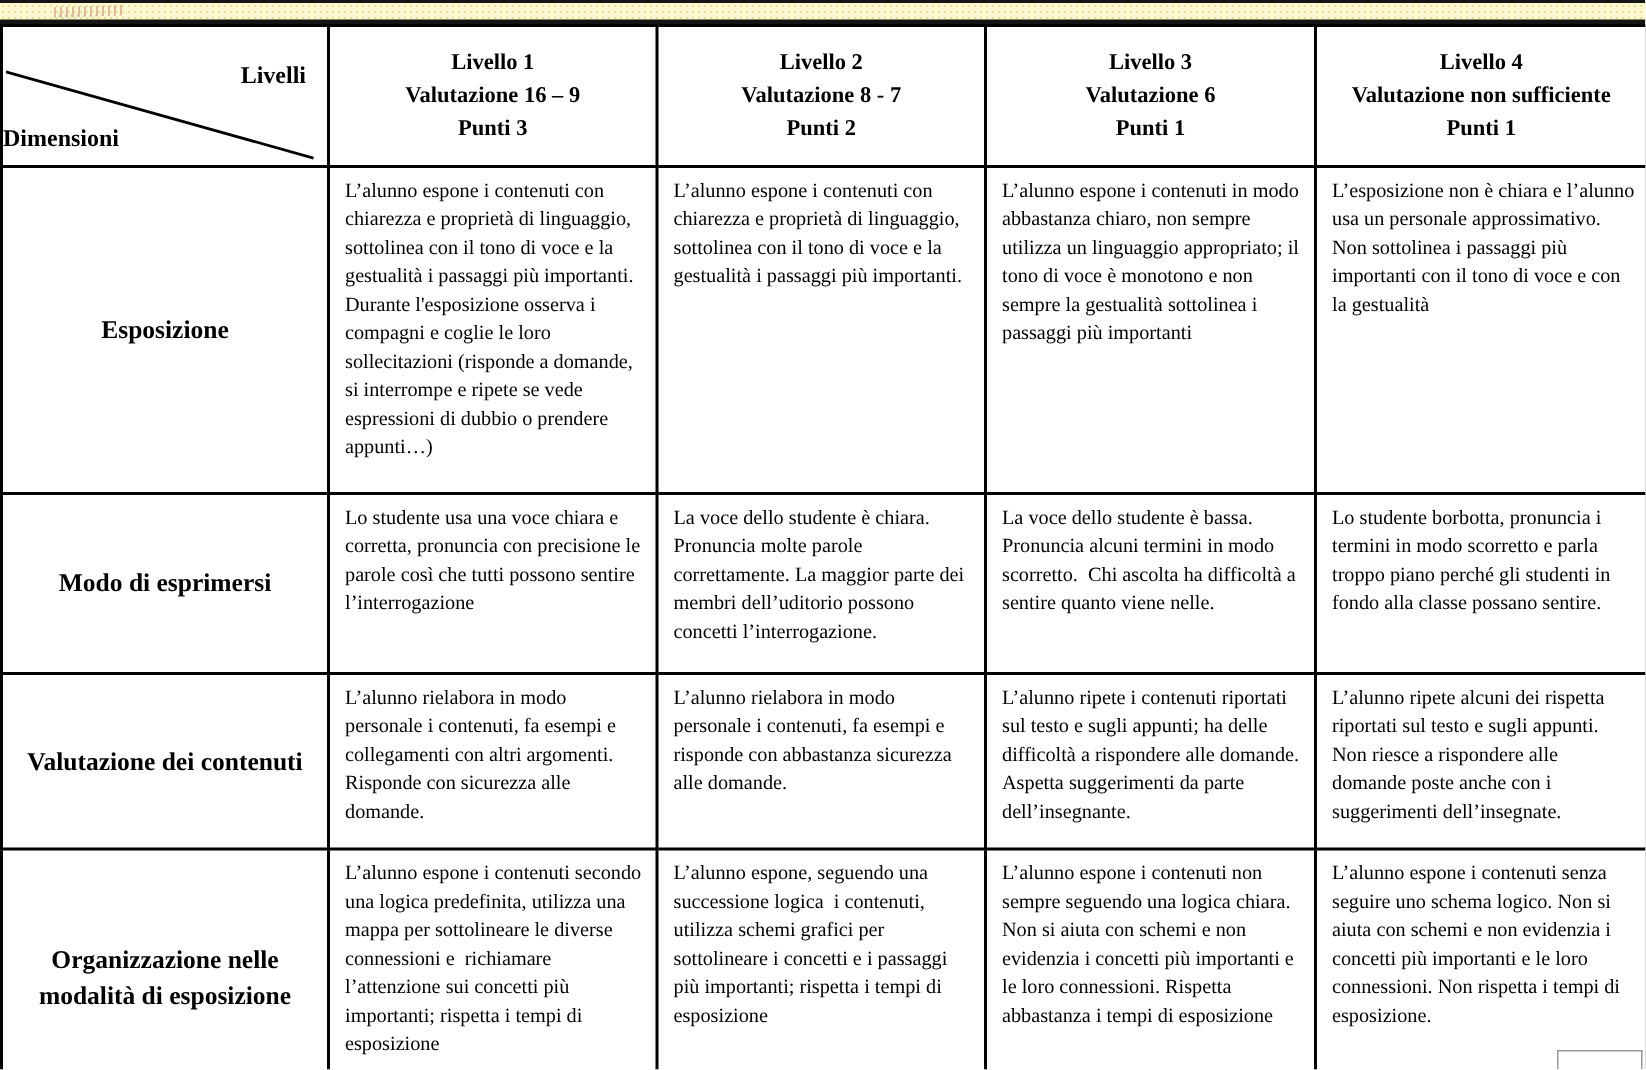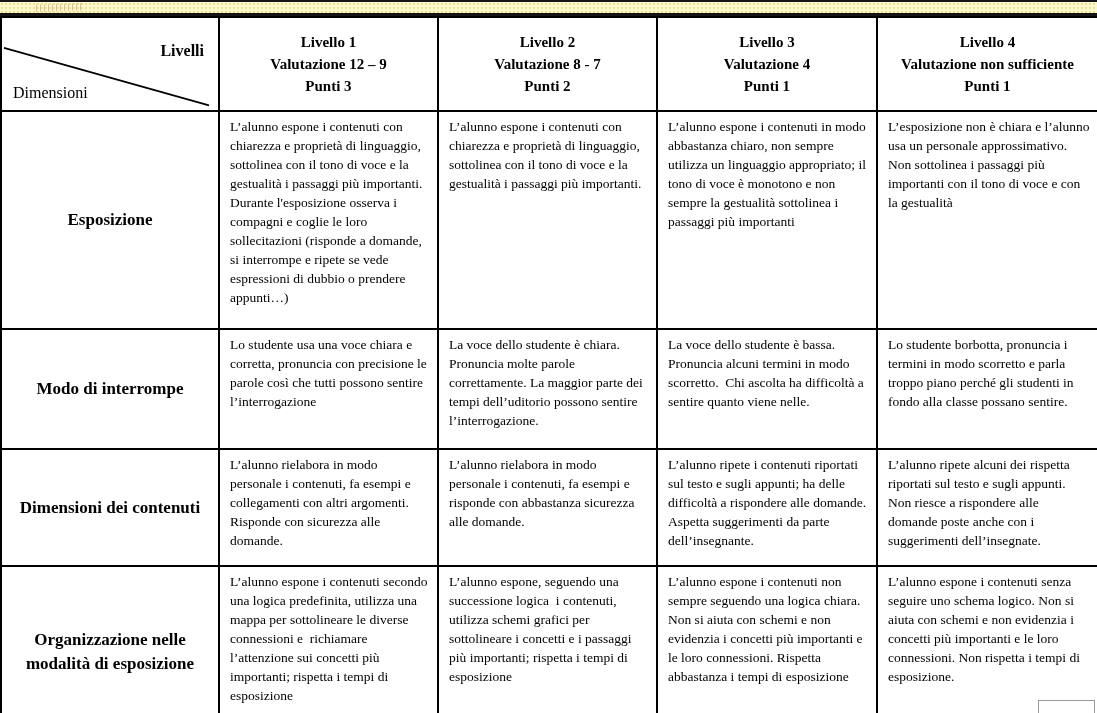--- a/index.html
+++ b/index.html
@@ -51,22 +51,22 @@
     white-space:pre-line;
     padding:2px 6px;
   }
   th.corner{position:relative;padding:0;}
   .corner svg{position:absolute;left:0;top:0;width:100%;height:100%;}
   .corner-top{
     position:absolute;right:14px;top:22px;
     font-weight:700;font-size:16px;
   }
   .corner-bottom{
-    position:absolute;left:11px;bottom:6px;
-    font-weight:400;font-size:16px;text-align:right;
+    position:absolute;left:0;bottom:6px;
+    font-weight:700;font-size:16px;text-align:right;
   }
   .rubric tbody th.rowlabel{
     font-weight:700;
     font-size:17px;
     line-height:24px;
     text-align:center;
     vertical-align:middle;
     padding:4px 10px;
   }
   .rubric tbody td{
@@ -110,50 +110,50 @@
     <thead>
       <tr>
         <th class="corner">
           <svg viewBox="0 0 216 80" preserveAspectRatio="none">
             <line x1="2" y1="26" x2="207" y2="76" stroke="#000" stroke-width="1.6"></line>
           </svg>
           <span class="corner-top">Livelli</span>
           <span class="corner-bottom">Dimensioni</span>
         </th>
         <th>Livello 1
-Valutazione 12 – 9
+Valutazione 16 – 9
 Punti 3</th>
         <th>Livello 2
 Valutazione 8 - 7
 Punti 2</th>
         <th>Livello 3
-Valutazione 4
+Valutazione 6
 Punti 1</th>
         <th>Livello 4
 Valutazione non sufficiente
 Punti 1</th>
       </tr>
     </thead>
     <tbody>
       <tr class="r-esposizione">
         <th class="rowlabel">Esposizione</th>
         <td>L’alunno espone i contenuti con chiarezza e proprietà di linguaggio, sottolinea con il tono di voce e la gestualità i passaggi più importanti. Durante l'esposizione osserva i compagni e coglie le loro sollecitazioni (risponde a domande, si interrompe e ripete se vede espressioni di dubbio o prendere appunti…)</td>
         <td>L’alunno espone i contenuti con chiarezza e proprietà di linguaggio, sottolinea con il tono di voce e la gestualità i passaggi più importanti.</td>
         <td>L’alunno espone i contenuti in modo abbastanza chiaro, non sempre utilizza un linguaggio appropriato; il tono di voce è monotono e non sempre la gestualità sottolinea i passaggi più importanti</td>
         <td>L’esposizione non è chiara e l’alunno usa un personale approssimativo. Non sottolinea i passaggi più importanti con il tono di voce e con la gestualità</td>
       </tr>
       <tr class="r-modo">
-        <th class="rowlabel">Modo di interrompe</th>
+        <th class="rowlabel">Modo di esprimersi</th>
         <td>Lo studente usa una voce chiara e corretta, pronuncia con precisione le parole così che tutti possono sentire l’interrogazione</td>
-        <td>La voce dello studente è chiara. Pronuncia molte parole correttamente. La maggior parte dei tempi dell’uditorio possono sentire l’interrogazione.</td>
+        <td>La voce dello studente è chiara. Pronuncia molte parole correttamente. La maggior parte dei membri dell’uditorio possono concetti l’interrogazione.</td>
         <td>La voce dello studente è bassa. Pronuncia alcuni termini in modo scorretto.  Chi ascolta ha difficoltà a sentire quanto viene nelle.</td>
         <td>Lo studente borbotta, pronuncia i termini in modo scorretto e parla troppo piano perché gli studenti in fondo alla classe possano sentire.</td>
       </tr>
       <tr class="r-conoscenza">
-        <th class="rowlabel">Dimensioni dei contenuti</th>
+        <th class="rowlabel">Valutazione dei contenuti</th>
         <td>L’alunno rielabora in modo personale i contenuti, fa esempi e collegamenti con altri argomenti. Risponde con sicurezza alle domande.</td>
         <td>L’alunno rielabora in modo personale i contenuti, fa esempi e risponde con abbastanza sicurezza alle domande.</td>
         <td>L’alunno ripete i contenuti riportati sul testo e sugli appunti; ha delle difficoltà a rispondere alle domande. Aspetta suggerimenti da parte dell’insegnante.</td>
         <td>L’alunno ripete alcuni dei rispetta  riportati sul testo e sugli appunti. Non riesce a rispondere alle domande poste anche con i suggerimenti dell’insegnate.</td>
       </tr>
       <tr class="r-organizzazione">
         <th class="rowlabel">Organizzazione nelle modalità di esposizione</th>
         <td>L’alunno espone i contenuti secondo una logica predefinita, utilizza una mappa per sottolineare le diverse connessioni e  richiamare l’attenzione sui concetti più importanti; rispetta i tempi di esposizione</td>
         <td>L’alunno espone, seguendo una successione logica  i contenuti, utilizza schemi grafici per sottolineare i concetti e i passaggi più importanti; rispetta i tempi di esposizione</td>
         <td>L’alunno espone i contenuti non sempre seguendo una logica chiara. Non si aiuta con schemi e non evidenzia i concetti più importanti e le loro connessioni. Rispetta abbastanza i tempi di esposizione</td>

